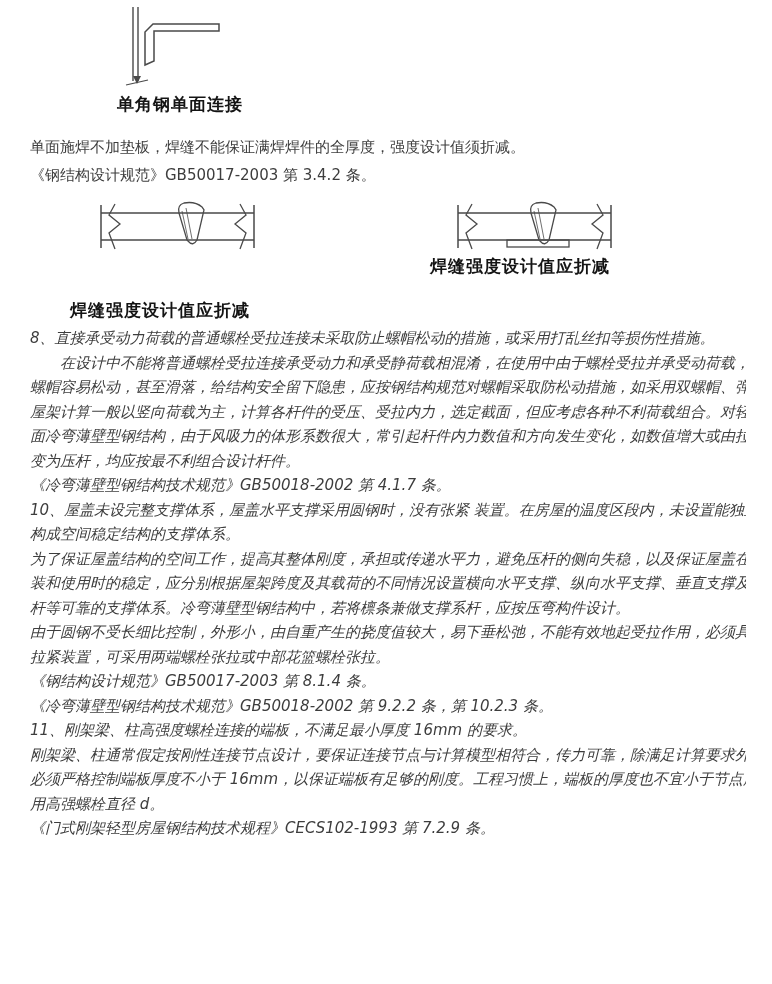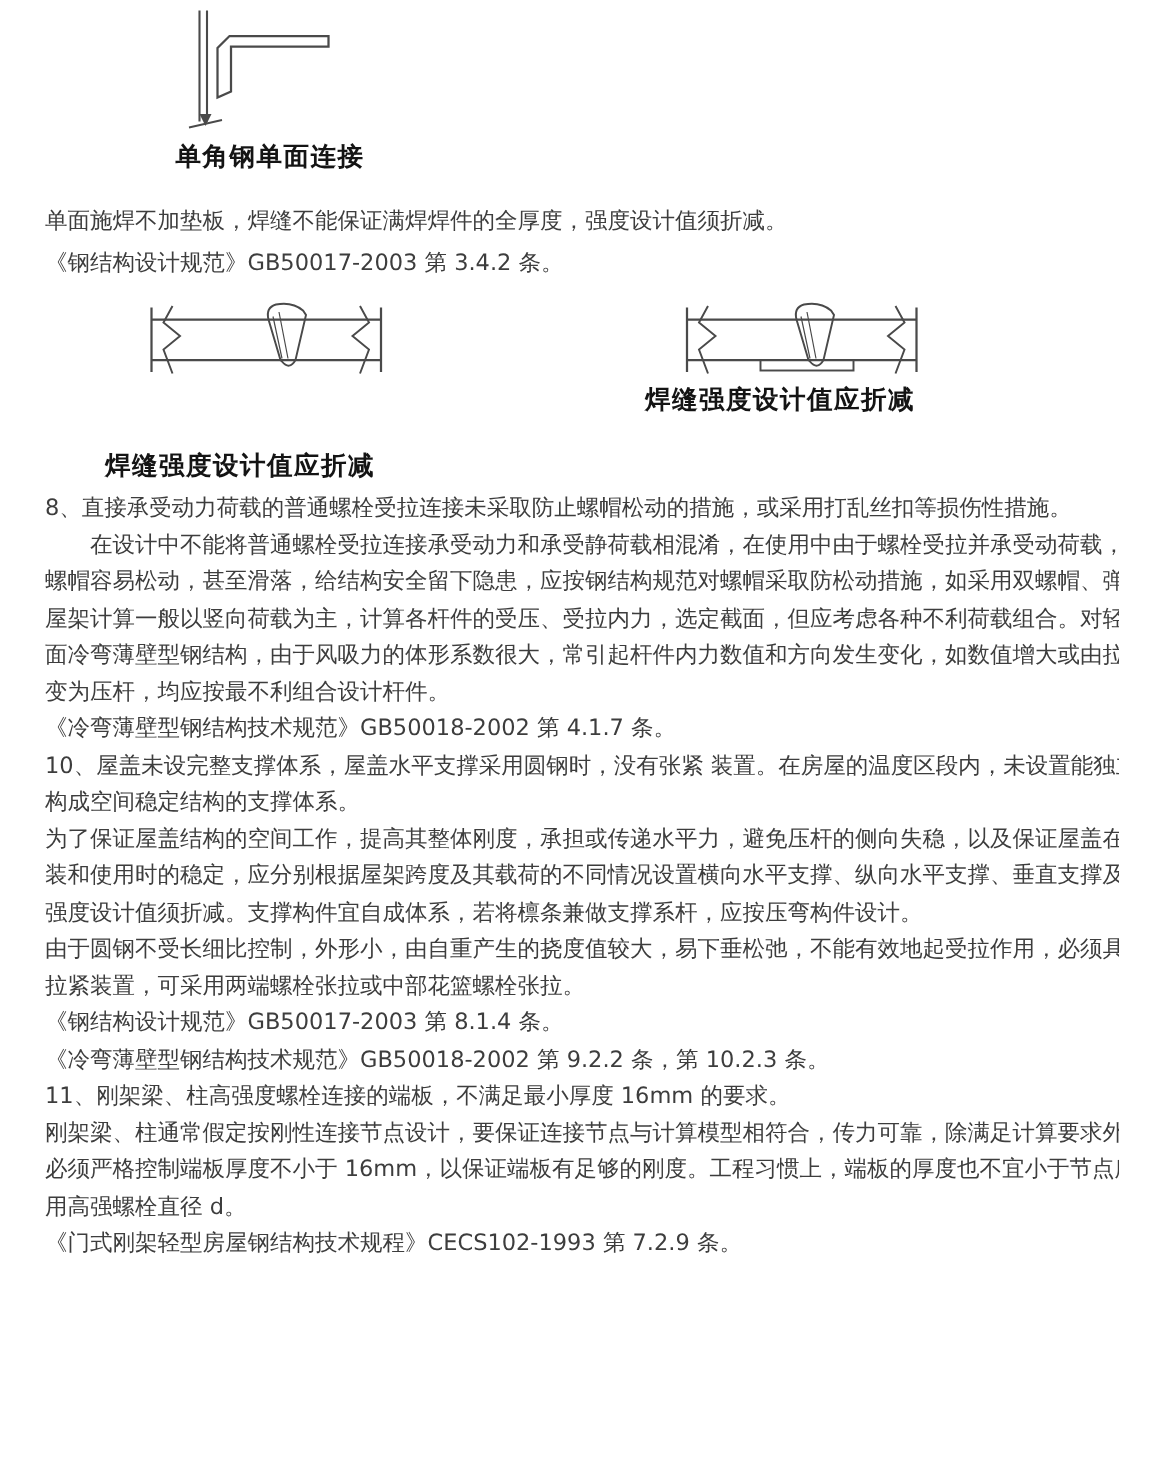--- a/index.html
+++ b/index.html
@@ -20,21 +20,21 @@
   }
   #angle-caption{left:100px;top:93px;width:160px;}
   
   #intro{left:30px;top:133px;width:712px;font-size:15px;line-height:28px;}
   
   #weld-left-svg{left:95px;top:200px;}
   #weld-right-svg{left:452px;top:200px;}
   #weld-left-caption{left:60px;top:255px;width:200px;margin-top:44px;}
   #weld-right-caption{left:420px;top:255px;width:200px;}
   
-  #doc{left:30px;top:326px;width:716px;font-size:15px;line-height:24.5px;}
+  #doc{left:30px;top:326px;width:716px;font-size:15px;line-height:24.5px;font-style:italic;}
   #doc .indent{padding-left:2em;}
   svg .ln{stroke:#4a4a4a;fill:none;}
 </style>
 </head>
 <body>
 
 <div class="abs" id="fig-angle">
   <svg width="130" height="92" viewBox="0 0 130 92">
 
     <path class="ln" d="M19,5 V79 M24,5 V79" stroke-width="1.4"></path>
@@ -78,21 +78,21 @@
   <div class="line indent">在设计中不能将普通螺栓受拉连接承受动力和承受静荷载相混淆，在使用中由于螺栓受拉并承受动荷载，因此</div>
   <div class="line">螺帽容易松动，甚至滑落，给结构安全留下隐患，应按钢结构规范对螺帽采取防松动措施，如采用双螺帽、弹簧</div>
   <div class="line">屋架计算一般以竖向荷载为主，计算各杆件的受压、受拉内力，选定截面，但应考虑各种不利荷载组合。对轻屋</div>
   <div class="line">面冷弯薄壁型钢结构，由于风吸力的体形系数很大，常引起杆件内力数值和方向发生变化，如数值增大或由拉杆</div>
   <div class="line">变为压杆，均应按最不利组合设计杆件。</div>
   <div class="line">《冷弯薄壁型钢结构技术规范》GB50018-2002 第 4.1.7 条。</div>
   <div class="line">10、屋盖未设完整支撑体系，屋盖水平支撑采用圆钢时，没有张紧 装置。在房屋的温度区段内，未设置能独立</div>
   <div class="line">构成空间稳定结构的支撑体系。</div>
   <div class="line">为了保证屋盖结构的空间工作，提高其整体刚度，承担或传递水平力，避免压杆的侧向失稳，以及保证屋盖在安</div>
   <div class="line">装和使用时的稳定，应分别根据屋架跨度及其载荷的不同情况设置横向水平支撑、纵向水平支撑、垂直支撑及系</div>
-  <div class="line">强度设计值须折减。支撑构件宜自成体系，若将檩条兼做支撑系杆，应按压弯构件设计。</div>
+  <div class="line">杆等可靠的支撑体系。冷弯薄壁型钢结构中，若将檩条兼做支撑系杆，应按压弯构件设计。</div>
   <div class="line">由于圆钢不受长细比控制，外形小，由自重产生的挠度值较大，易下垂松弛，不能有效地起受拉作用，必须具有</div>
   <div class="line">拉紧装置，可采用两端螺栓张拉或中部花篮螺栓张拉。</div>
   <div class="line">《钢结构设计规范》GB50017-2003 第 8.1.4 条。</div>
   <div class="line">《冷弯薄壁型钢结构技术规范》GB50018-2002 第 9.2.2 条，第 10.2.3 条。</div>
   <div class="line">11、刚架梁、柱高强度螺栓连接的端板，不满足最小厚度 16mm 的要求。</div>
   <div class="line">刚架梁、柱通常假定按刚性连接节点设计，要保证连接节点与计算模型相符合，传力可靠，除满足计算要求外，</div>
   <div class="line">必须严格控制端板厚度不小于 16mm，以保证端板有足够的刚度。工程习惯上，端板的厚度也不宜小于节点所</div>
   <div class="line">用高强螺栓直径 d。</div>
   <div class="line">《门式刚架轻型房屋钢结构技术规程》CECS102-1993 第 7.2.9 条。</div>
 </div>

